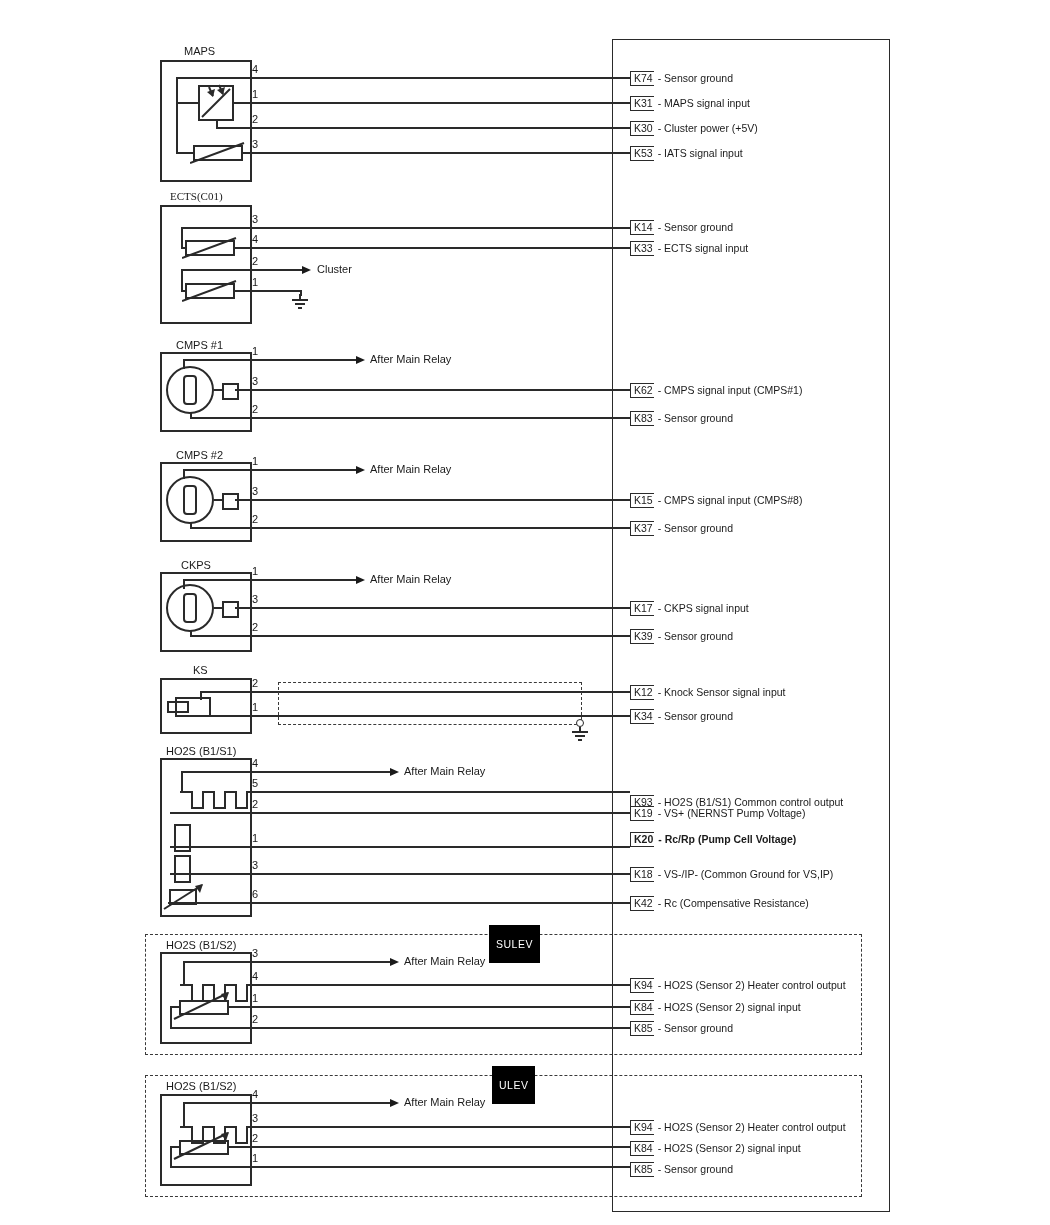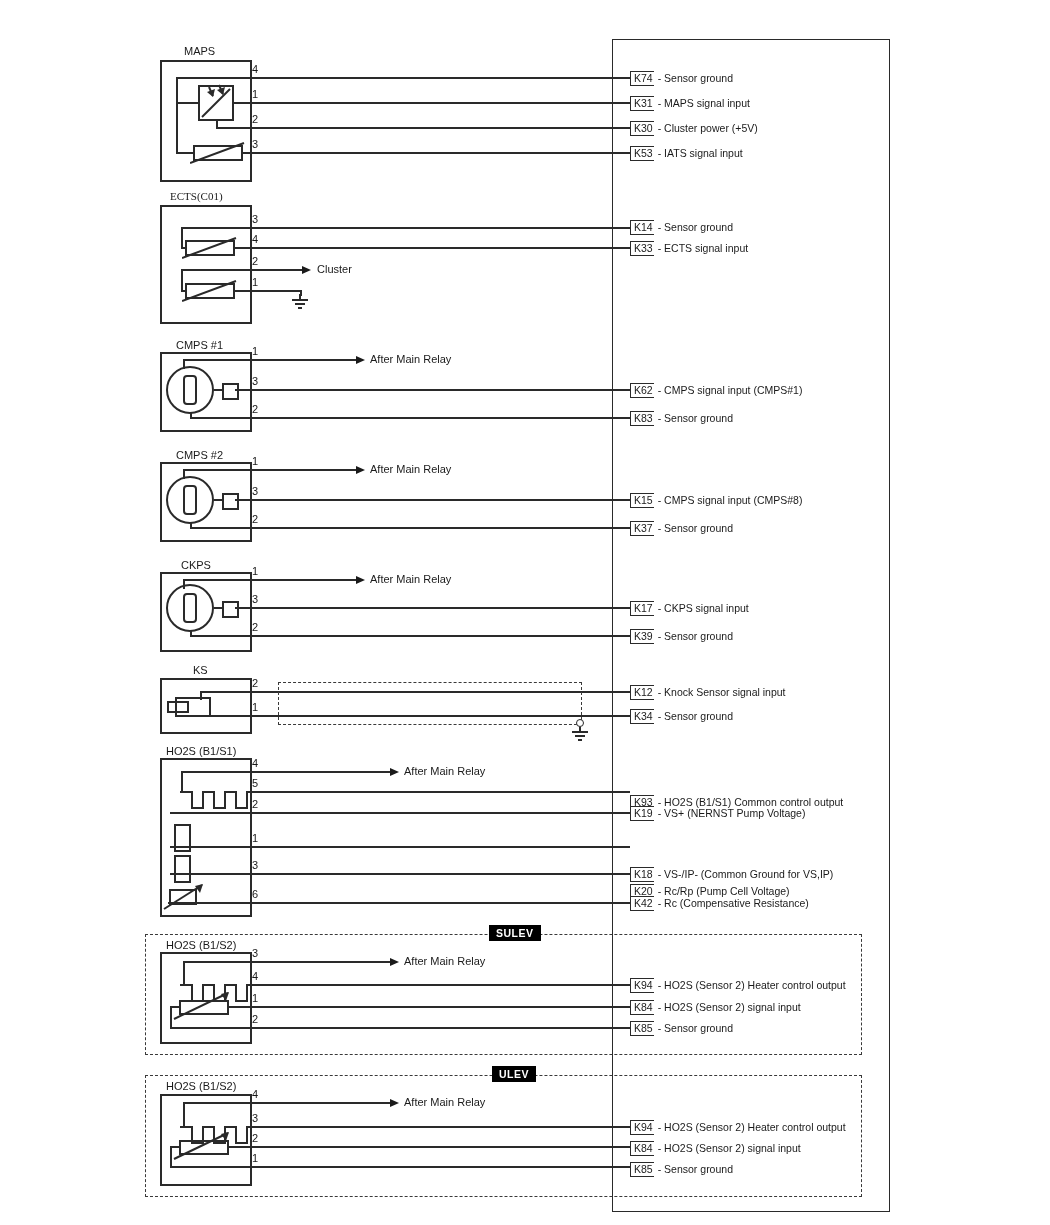--- a/index.html
+++ b/index.html
@@ -9,22 +9,22 @@
   .vline{position:absolute;width:1.5px;background:#2a2a2a;}
   .cbox{position:absolute;border:2px solid #2a2a2a;}
   .pcmbox{position:absolute;border:1.5px solid #2a2a2a;}
   .clabel{position:absolute;font-size:11px;white-space:nowrap;}
   .pin-num{position:absolute;font-size:11px;left:252px;}
   .pcm-pin{position:absolute;left:630px;display:flex;align-items:stretch;height:15px;}
   .pin-code{border:1.2px solid #2a2a2a;border-right:none;font-size:10.5px;line-height:13px;
             padding:0 1px 0 3px;background:#fff;white-space:nowrap;}
   .pin-desc{font-size:10.5px;line-height:14px;margin-left:4px;white-space:nowrap;}
   .dashedbox{position:absolute;border:1.5px dashed #3a3a3a;}
-  .badge{position:absolute;background:#000;color:#fff;font-size:10.5px;font-weight:bold;
-         padding:2px 7px;letter-spacing:.5px;}
+  .badge{position:absolute;background:#000;color:#fff;font-size:10.5px;font-weight:normal;
+         padding:13px 7px;letter-spacing:.5px;}
   .arrow{position:absolute;width:0;height:0;border-top:4.5px solid transparent;
          border-bottom:4.5px solid transparent;border-left:9px solid #1a1a1a;}
   .ann{position:absolute;font-size:11px;white-space:nowrap;}
   .cell{position:absolute;border:2px solid #2a2a2a;background:#fff;}
   .sym{position:absolute;}
   .title{position:absolute;font-size:17px;letter-spacing:1px;text-align:center;}
   svg .ln{stroke:#2a2a2a;stroke-width:2;fill:none;}
   svg .fl{fill:#2a2a2a;stroke:none;}
 </style>
 </head>
@@ -254,21 +254,21 @@
   <div class="pin-num" style="top:859px;">3</div>
   <div class="pin-num" style="top:888px;">6</div>
   <div class="pcm-pin" style="top:785px;margin-top:10px;">
     <span class="pin-code">K93</span>
     <span class="pin-desc">- HO2S (B1/S1) Common control output</span>
   </div>
   <div class="pcm-pin" style="top:806px;">
     <span class="pin-code">K19</span>
     <span class="pin-desc">- VS+ (NERNST Pump Voltage)</span>
   </div>
-  <div class="pcm-pin" style="top:884px;">
+  <div class="pcm-pin" style="top:832px;font-weight:bold;">
     <span class="pin-code">K20</span>
     <span class="pin-desc">- Rc/Rp (Pump Cell Voltage)</span>
   </div>
   <div class="pcm-pin" style="top:867px;">
     <span class="pin-code">K18</span>
     <span class="pin-desc">- VS-/IP- (Common Ground for VS,IP)</span>
   </div>
   <div class="pcm-pin" style="top:896px;">
     <span class="pin-code">K42</span>
     <span class="pin-desc">- Rc (Compensative Resistance)</span>

